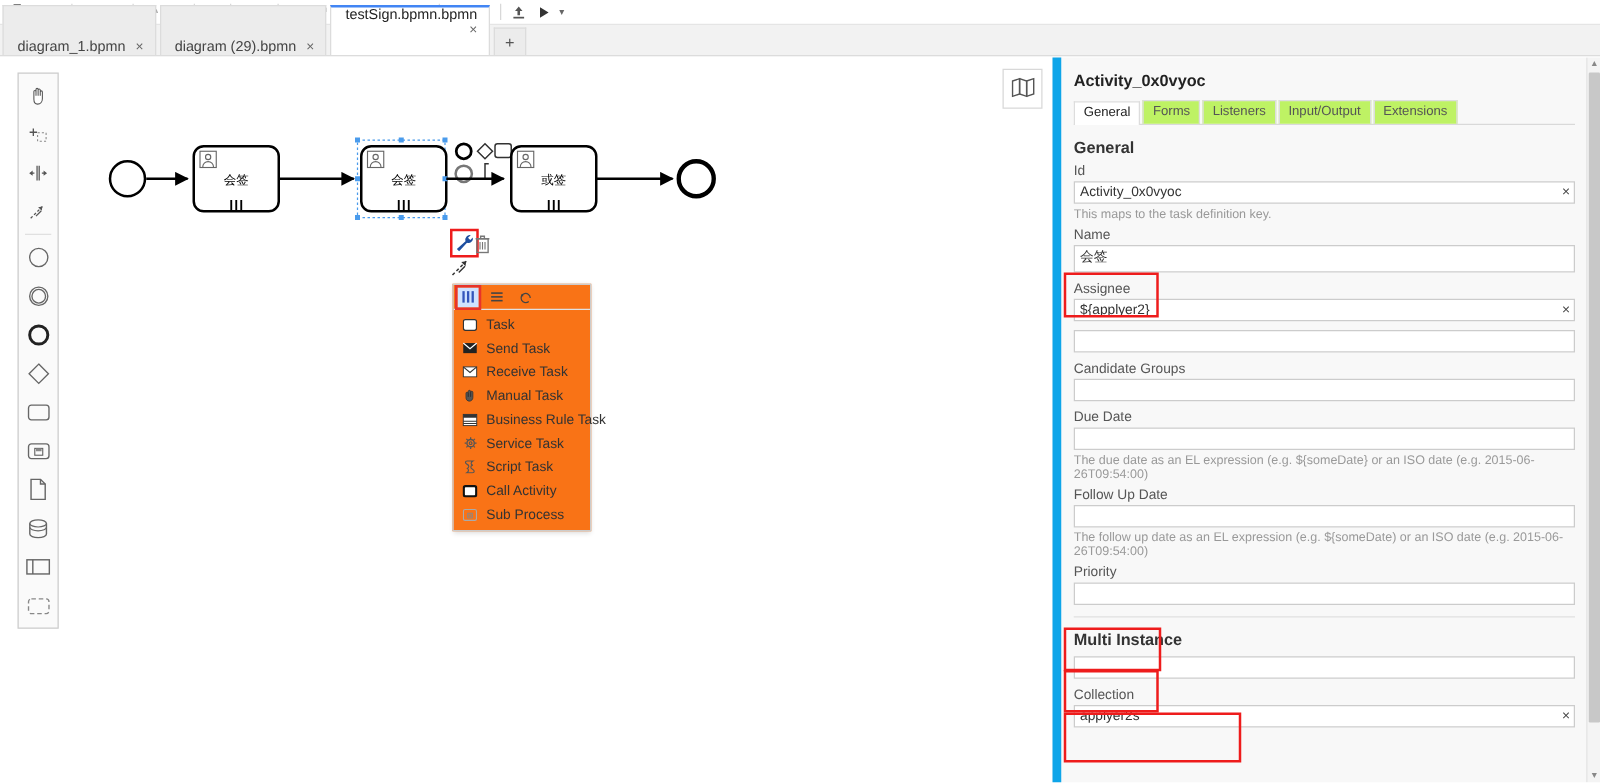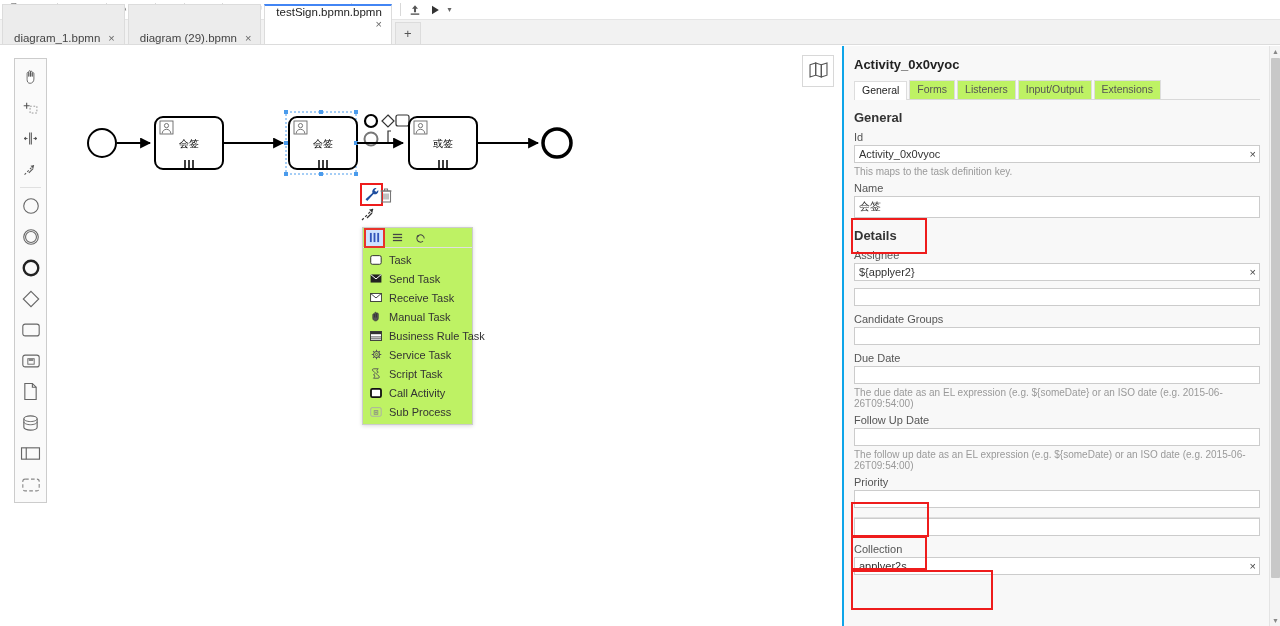--- a/index.html
+++ b/index.html
@@ -113,21 +113,21 @@
   .pal-sep { height: 1px; background: #e0e0e0; margin: 2px 5px; }
 
   
   .diagram { position: absolute; inset: 0; }
 
   
   .replace-menu {
     position: absolute;
     left: 362px; top: 181px;
     width: 111px;
-    background: #bef264;
+    background: #f97316;
     border: 1px solid #ccc;
     box-shadow: 0 1px 4px rgba(0,0,0,0.15);
     font-size: 11px;
     z-index: 40;
   }
   .rm-header {
     display: flex; align-items: center;
     height: 20px;
     border-bottom: 1px solid #e0e0e0;
     padding-left: 3px;
@@ -181,21 +181,21 @@
     border-right: none;
     display: flex; align-items: center; justify-content: center;
     cursor: pointer;
     z-index: 5;
   }
   .props-panel {
     position: relative;
     width: 438px;
     flex: 0 0 438px;
     background: #f8f8f8;
-    border-left: 2px solid #0ea5e9;
+    border-left: 7px solid #0ea5e9;
     overflow: hidden;
   }
   .props-scroll {
     position: absolute;
     inset: 0 10px 0 0;
     overflow: hidden;
     padding: 0 10px;
   }
   .pp-title {
     font-size: 13px; font-weight: bold;
@@ -770,21 +770,20 @@
           <input class="pp-input" value="Activity_0x0vyoc" style="">
           <span class="pp-clear">×</span>
         </div>
         <div class="pp-hint">This maps to the task definition key.</div>
 
         <div class="pp-label">Name</div>
         <div class="pp-field">
           <textarea class="pp-input" style="">会签</textarea>
         </div>
 
-        <div class="pp-group-title">Details</div>
 
         <div class="pp-label">Assignee</div>
         <div class="pp-field">
           <input class="pp-input" value="${applyer2}" style="">
           <span class="pp-clear">×</span>
         </div>
 
         <div class="pp-field">
           <input class="pp-input" value="" style="">
         </div>
@@ -806,20 +805,21 @@
         </div>
         <div class="pp-hint">The follow up date as an EL expression (e.g. ${someDate) or an ISO date (e.g. 2015-06-26T09:54:00)</div>
 
         <div class="pp-label">Priority</div>
         <div class="pp-field">
           <input class="pp-input" value="" style="">
         </div>
 
         <div class="pp-divider"></div>
 
+        <div class="pp-group-title">Multi Instance</div>
 
         <div class="pp-field">
           <input class="pp-input" value="" style="">
         </div>
 
         <div class="pp-label">Collection</div>
         <div class="pp-field">
           <input class="pp-input" value="applyer2s" style="">
           <span class="pp-clear">×</span>
         </div>

